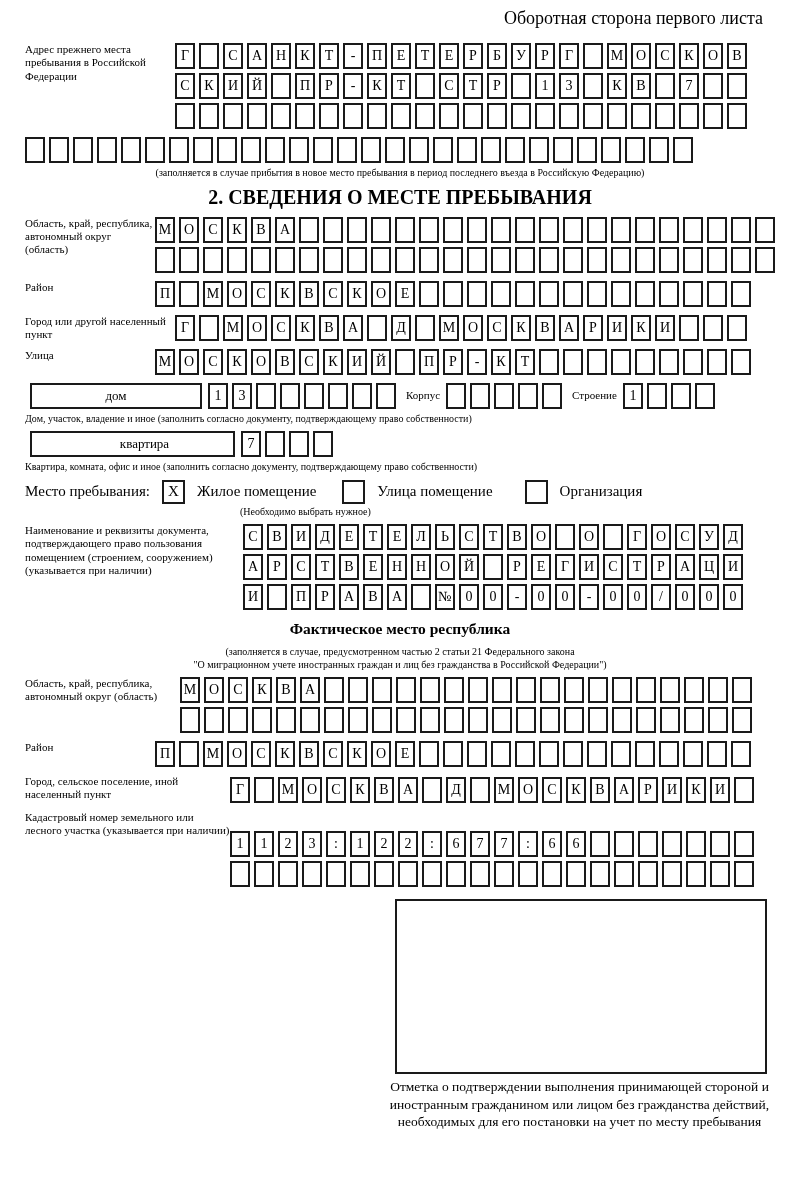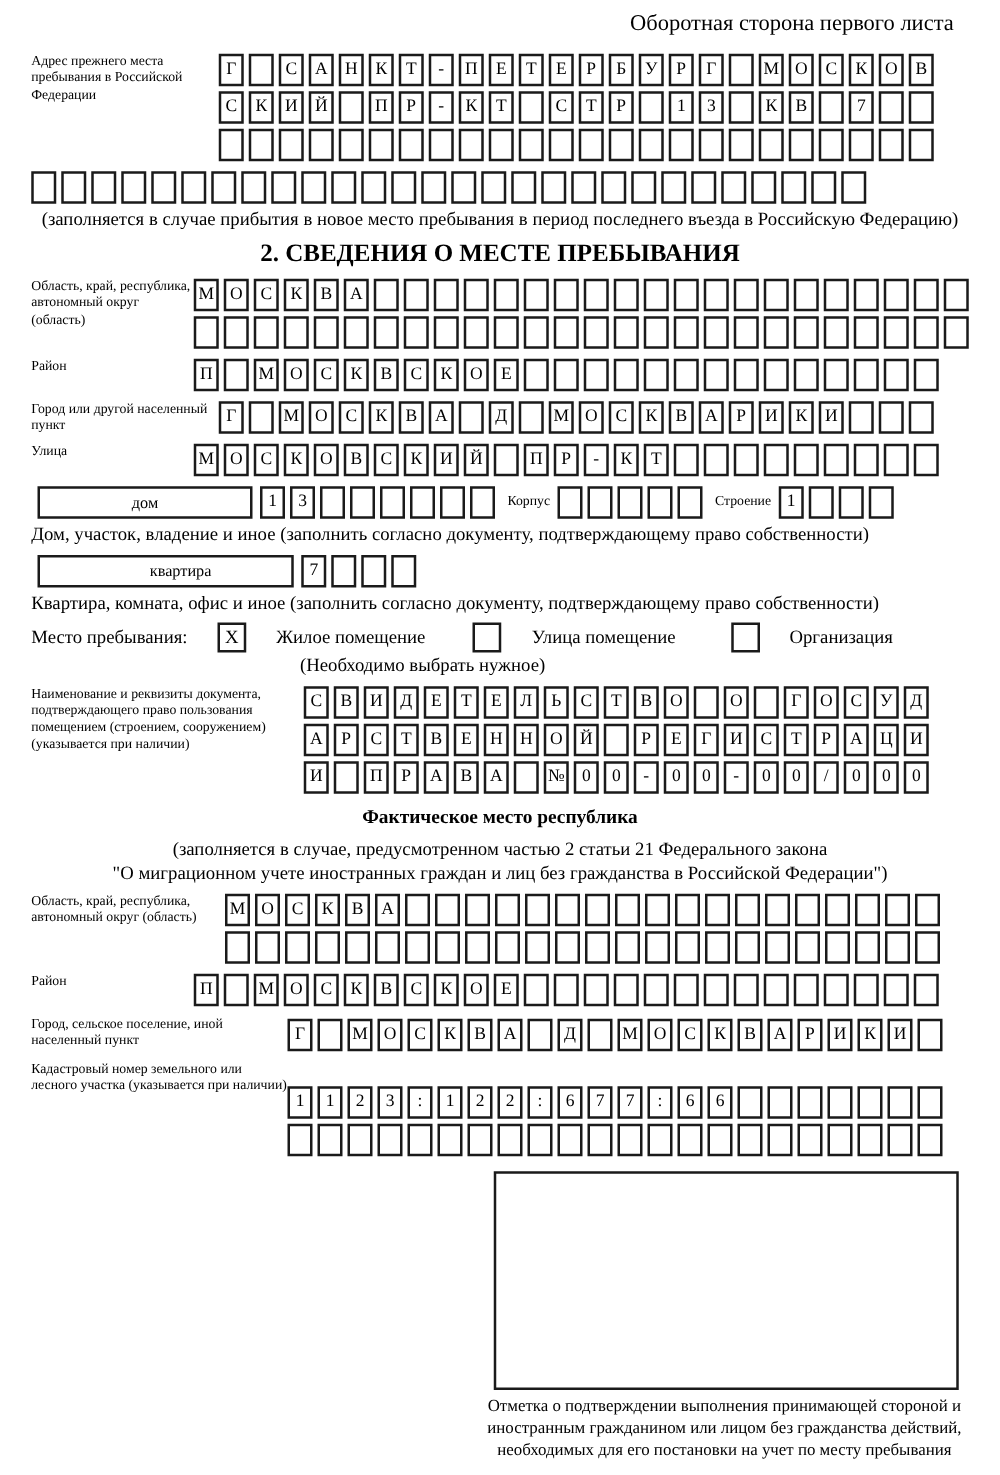--- a/index.html
+++ b/index.html
@@ -6,28 +6,28 @@
   body{width:800px;height:1180px;overflow:hidden;color:#000;
        font-family:"Liberation Serif","DejaVu Serif",serif;}
   .page{padding:8px 25px 0 25px;box-sizing:border-box;width:800px;height:1180px;position:relative;}
   .hdr-note{text-align:right;font-size:18px;padding-right:12px;margin-bottom:14px;}
   .row{display:flex;align-items:flex-start;margin-bottom:4px;}
   .lbl{font-size:11px;line-height:1.22;flex-shrink:0;}
   .cells{display:flex;gap:4px;margin-bottom:4px;}
   .cell{width:20px;height:26px;border:2px solid #1a1a1a;box-sizing:border-box;flex-shrink:0;
         display:flex;align-items:center;justify-content:center;font-size:14px;line-height:1;}
   .stack{display:flex;flex-direction:column;}
-  .note{font-size:15px;line-height:1.25;}
+  .note{font-size:10px;line-height:1.25;}
   .note-c{text-align:center;}
   .sec-title{text-align:center;font-weight:bold;font-size:20px;margin:6px 0 8px 0;}
   .wbox{border:2px solid #1a1a1a;height:26px;box-sizing:border-box;display:flex;
         align-items:center;justify-content:center;font-size:13px;flex-shrink:0;}
   .chk{width:23px;height:24px;border:2px solid #1a1a1a;box-sizing:border-box;flex-shrink:0;
        display:flex;align-items:center;justify-content:center;font-size:15px;}
-  .mesto-row{display:flex;align-items:center;gap:24px;font-size:15px;margin-bottom:2px;}
+  .mesto-row{display:flex;align-items:center;gap:12px;font-size:15px;margin-bottom:2px;}
   .stamp-box{border:2px solid #1a1a1a;width:372px;height:175px;box-sizing:border-box;
              margin-left:370px;margin-top:8px;}
   .stamp-cap{margin-left:352px;width:405px;text-align:center;font-size:13.5px;line-height:1.3;margin-top:4px;}
   .mb2{margin-bottom:2px;} .mb6{margin-bottom:6px;} .mt6{margin-top:6px;}
 </style>
 </head>
 <body>
 
 <div class="page">
 

